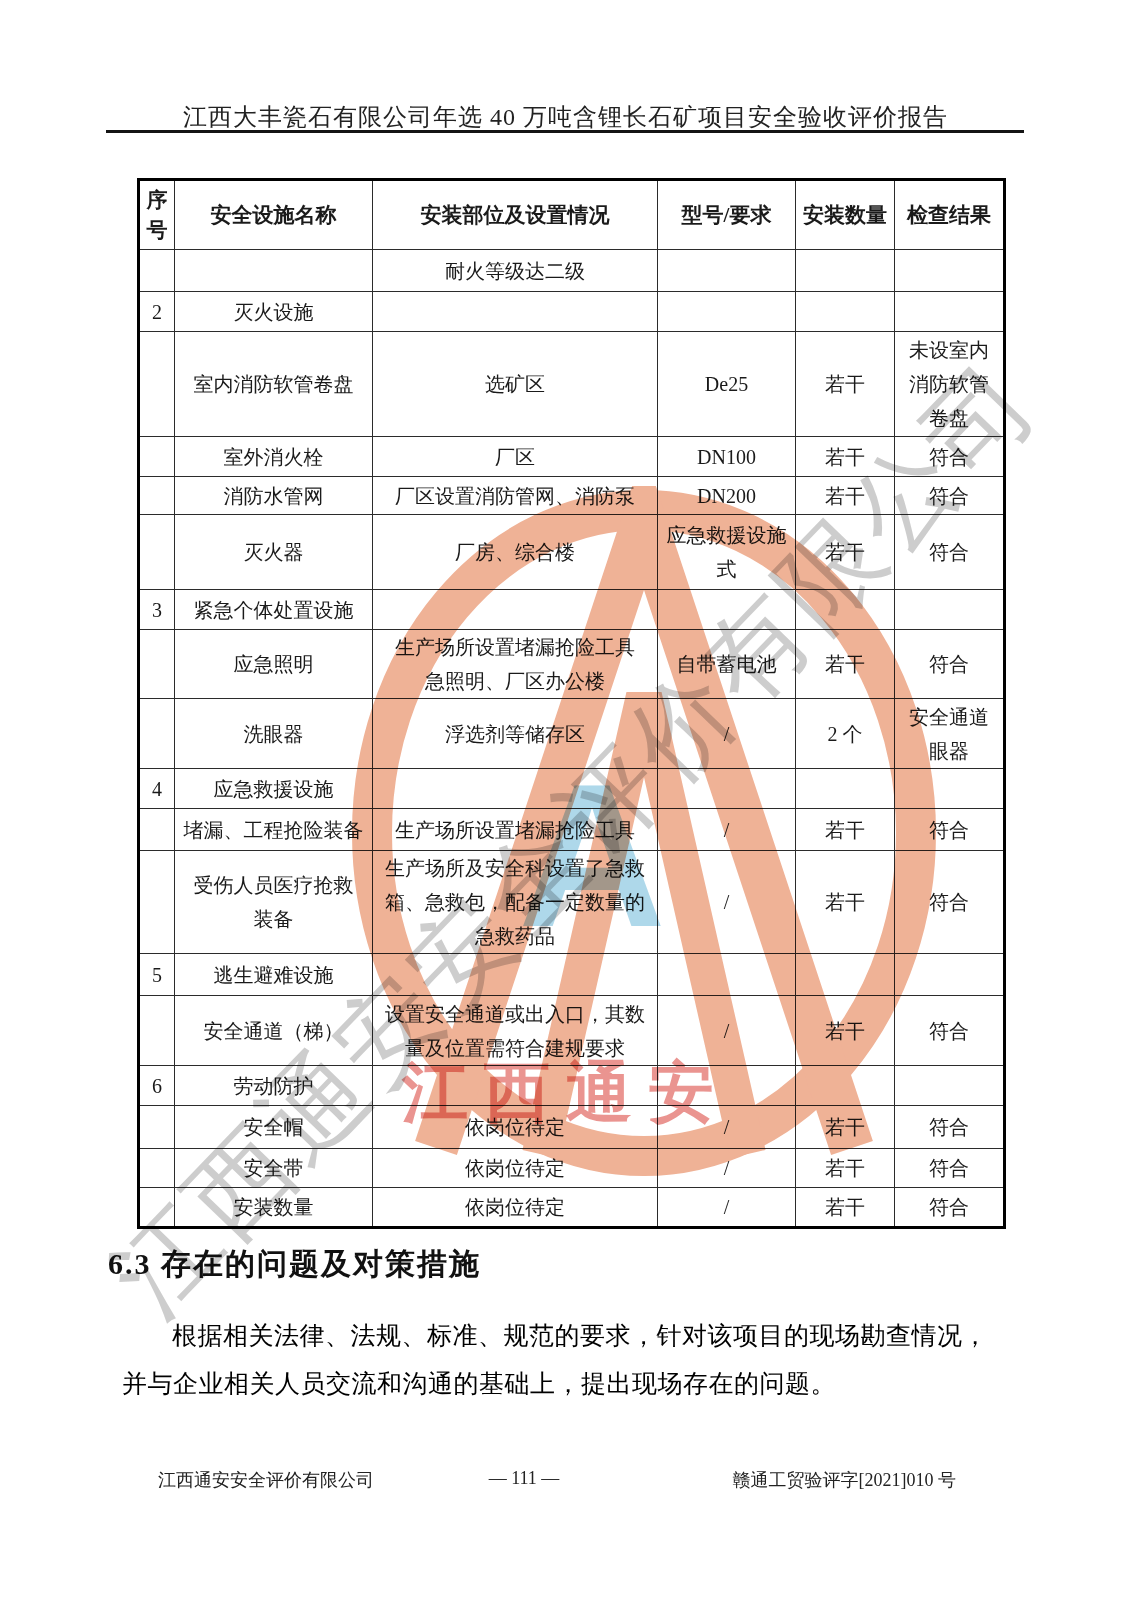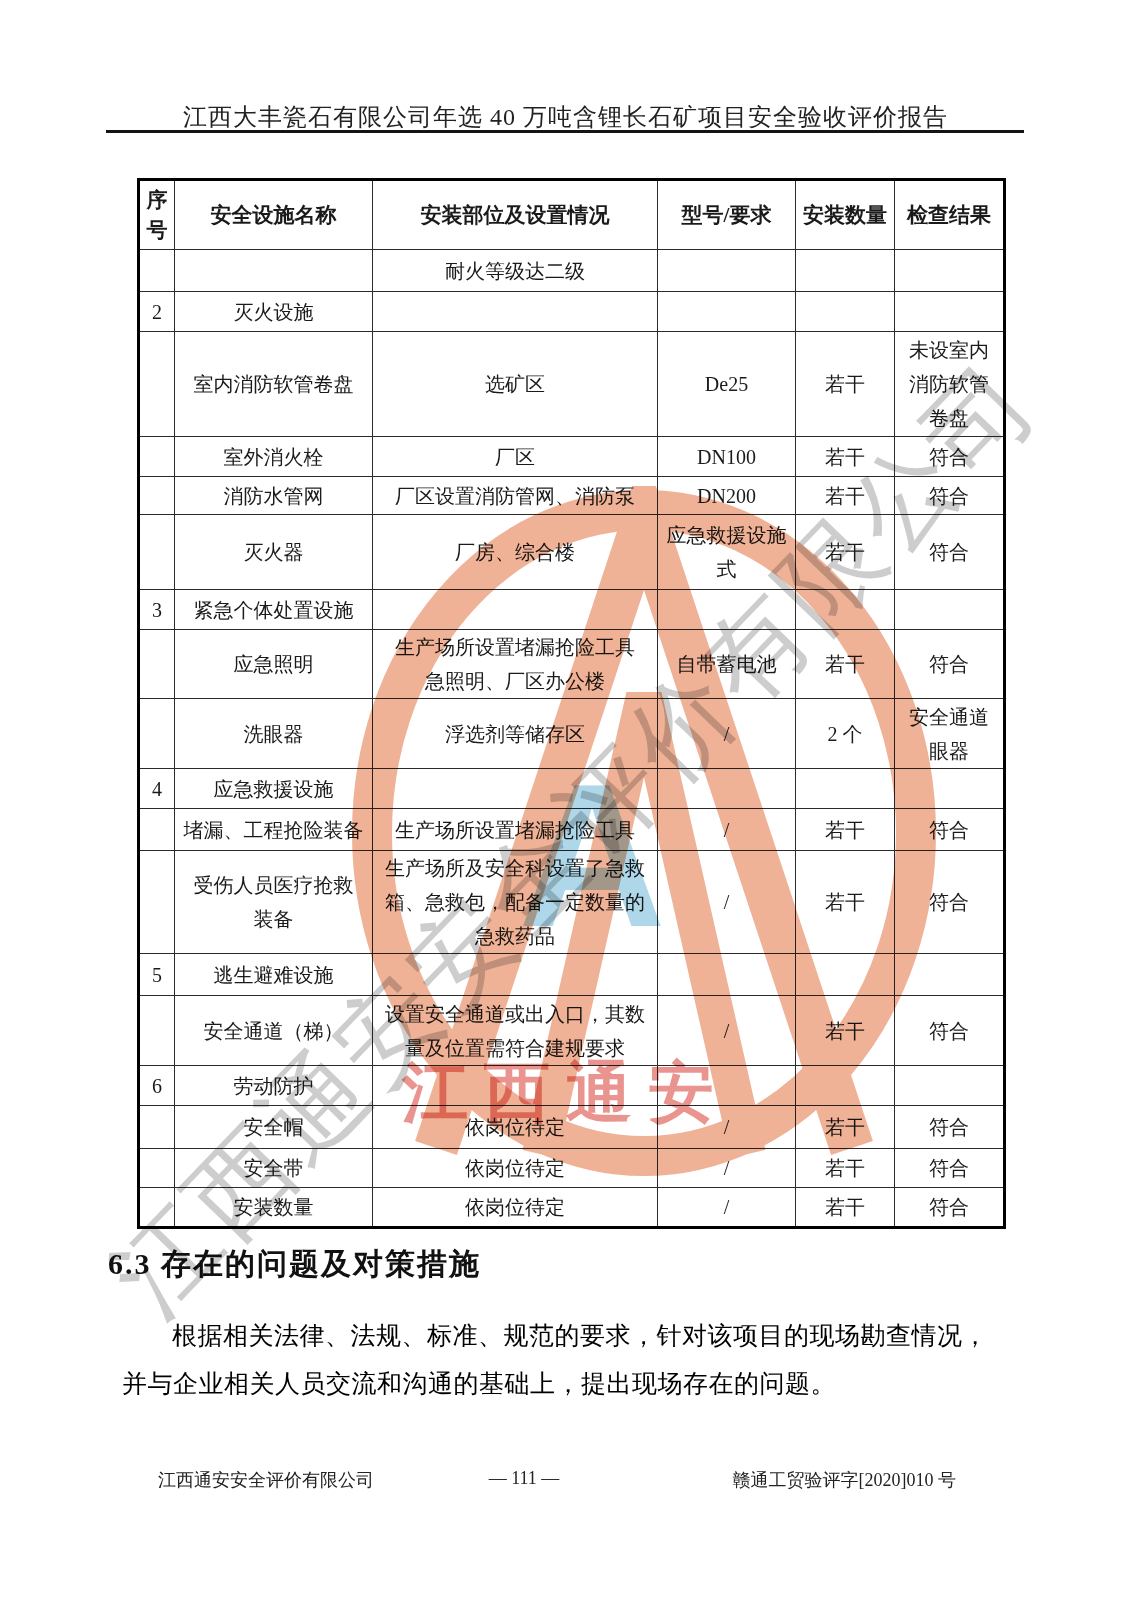--- a/index.html
+++ b/index.html
@@ -265,21 +265,21 @@
       </tbody>
   </table>
 
   <div class="section-heading">6.3 存在的问题及对策措施</div>
   <div class="section-paragraph">根据相关法律、法规、标准、规范的要求，针对该项目的现场勘查情况，
 并与企业相关人员交流和沟通的基础上，提出现场存在的问题。</div>
 
   <div class="doc-footer">
     <span class="footer-center">— 111 —</span>
     <span class="footer-left">江西通安安全评价有限公司</span>
-    <span class="footer-right">赣通工贸验评字[2020]010 号</span>
+    <span class="footer-right">赣通工贸验评字[2021]010 号</span>
   </div>
 
   <div class="wm wm-gray">江西通安安全评价有限公司</div>
 
   <div class="wm wm-blue-a">A</div>
 
   <svg class="wm wm-stamp" width="592" height="694" viewBox="0 0 592 694">
     <ellipse cx="296" cy="347" rx="272" ry="323" fill="none" stroke="#E06A35" stroke-width="40"></ellipse>
     <polyline points="88,662 296,34 504,662" fill="none" stroke="#E06A35" stroke-width="44"></polyline>
     <polyline points="192,668 296,210 400,668" fill="none" stroke="#E06A35" stroke-width="36"></polyline>

